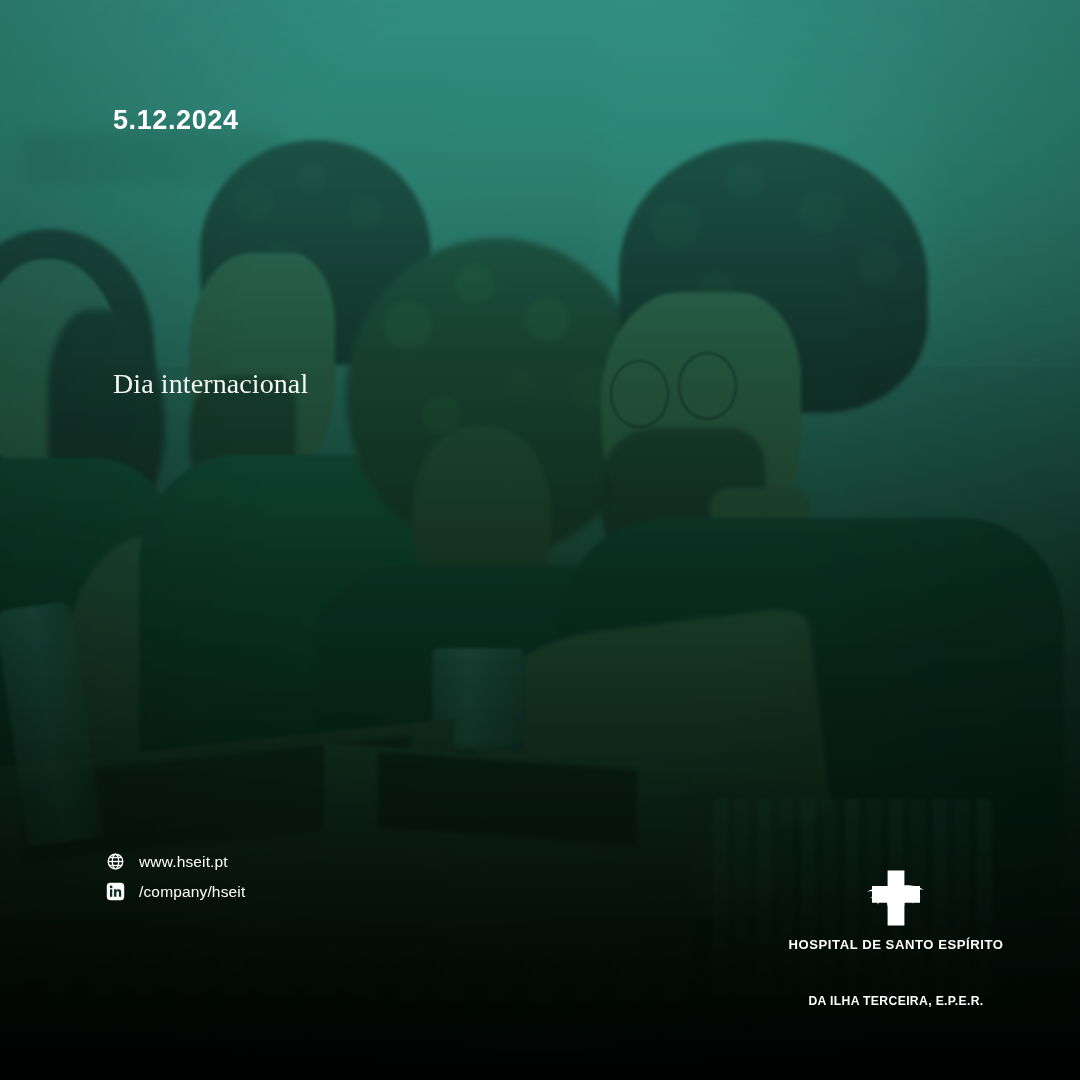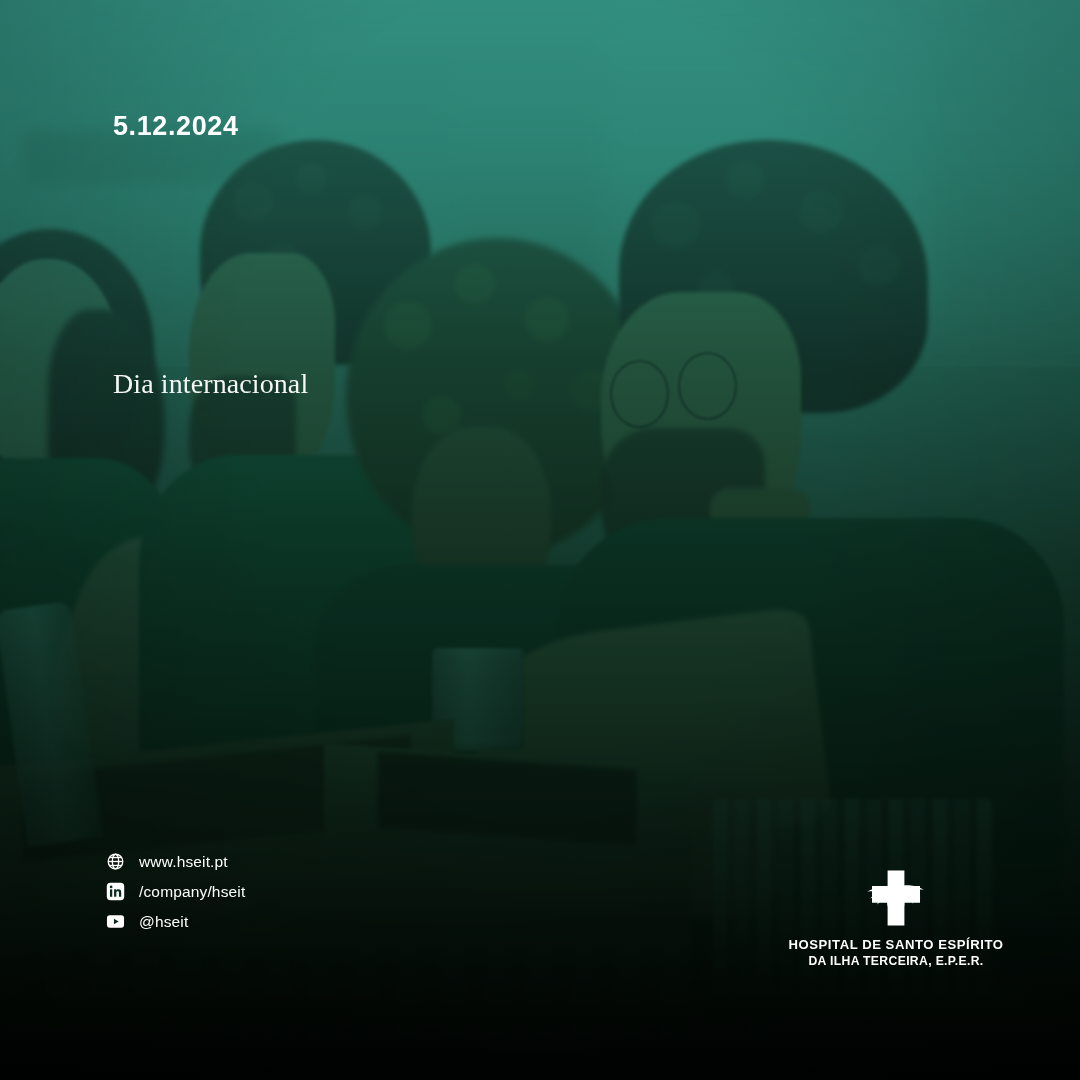--- a/index.html
+++ b/index.html
@@ -187,21 +187,21 @@
   }
   .vignette{
     position:absolute;inset:0;
     background:radial-gradient(ellipse at 50% 34%, rgba(0,0,0,0) 38%, rgba(0,0,0,0.26) 100%);
   }
 
   
   .content{position:absolute;inset:0;}
 
   .date{
-    position:absolute;left:113px;top:111px;
+    position:absolute;left:113px;top:105px;
     font-size:27px;font-weight:700;letter-spacing:.6px;color:#ffffff;
     font-family:"Liberation Sans", sans-serif;
   }
 
   .kicker{
     position:absolute;left:113px;top:368px;
     font-family:Liberation Serif, serif;
     font-size:28px;font-weight:400;color:#f4f7f4;letter-spacing:.1px;
   }
 
@@ -234,20 +234,21 @@
   .logo-mark svg{display:block;width:100%;height:100%;}
   .logo-l1{
     font-size:13.1px;font-weight:700;color:#ffffff;letter-spacing:.55px;
     text-align:center;white-space:nowrap;line-height:1.28;
     font-family:"Liberation Sans", sans-serif;
   }
   .logo-l2{
     font-size:12.2px;font-weight:700;color:#ffffff;letter-spacing:.35px;
     text-align:right;white-space:nowrap;line-height:1.28;
     font-family:"Liberation Sans", sans-serif;
+    margin-top:40px;
   }
 </style>
 </head>
 <body>
 
 <div class="poster">
 
   <div class="photo">
     <div class="photo-base"></div>
     <div class="room-a"></div>
@@ -340,29 +341,20 @@
             <rect x="1" y="1" width="22" height="22" rx="4.6" fill="#fff"></rect>
             <rect x="5" y="9.3" width="2.9" height="9.4" fill="#0c2a20"></rect>
             <circle cx="6.45" cy="6.2" r="1.75" fill="#0c2a20"></circle>
             <path d="M10.2 9.3h2.8v1.3c.5-.9 1.6-1.5 2.9-1.5 2.3 0 3.3 1.4 3.3 3.9v5.7h-2.9v-5.1c0-1.25-.45-1.9-1.5-1.9-1.05 0-1.7.7-1.7 1.95v5.05h-2.9V9.3z" fill="#0c2a20"></path>
           </svg>
         </span>
         <span class="social-txt">/company/hseit</span>
       </div>
 
 
-      <div class="social-row">
-        <span class="social-ico">
-          <svg viewBox="0 0 24 24" width="19" height="19">
-            <rect x="1.2" y="4.2" width="21.6" height="15.6" rx="3.6" fill="#fff"></rect>
-            <path d="M10 8.6l6 3.4-6 3.4V8.6z" fill="#0c2a20"></path>
-          </svg>
-        </span>
-        <span class="social-txt">@hseit</span>
-      </div>
 
     </div>
 
     <div class="logo">
       <span class="logo-mark">
         <svg viewBox="0 0 120 100" fill="#ffffff">
 
           <path d="M46 4 h28 v26 h26 v28 h-26 v38 h-28 v-38 h-26 v-28 h26 z"></path>
 
           <path d="M60 30c-3.2 0-6 2.2-7.2 5.2-5.8-1.8-12.4-2.6-19.6-2.2-8.4.5-15.6 2.9-21.2 6.4 7.4-1.1 14.2-.7 20.2 1.1-6.4 2.1-11.4 5.6-15 10.2 6.6-3.3 13.4-4.8 20.4-4.6-4.6 4.2-7.6 9.2-9 14.9 5.2-5.3 11-8.9 17.4-10.8-1.4 5.4-1.1 10.8 1 16.1 1.4-6.2 4.2-11.3 8.4-15.3l2.6 17.4 5.4-18.2c4.6 3.8 8 8.6 10.2 14.4 1-5.9.3-11.4-2.1-16.5 6.6 2.2 12.4 6 17.4 11.4-1.2-6-4.2-11.2-9-15.6 7.2.2 14.2 1.9 21 5.2-3.8-5.1-9-8.9-15.6-11.2 6.2-2 13.2-2.6 21-1.8-5.8-3.8-13.2-6.4-21.8-7-7.2-.5-13.8.2-19.6 2 .4-.9.6-1.9.6-2.9 0-4.1-3.3-7.4-7.4-7.4z"></path>

